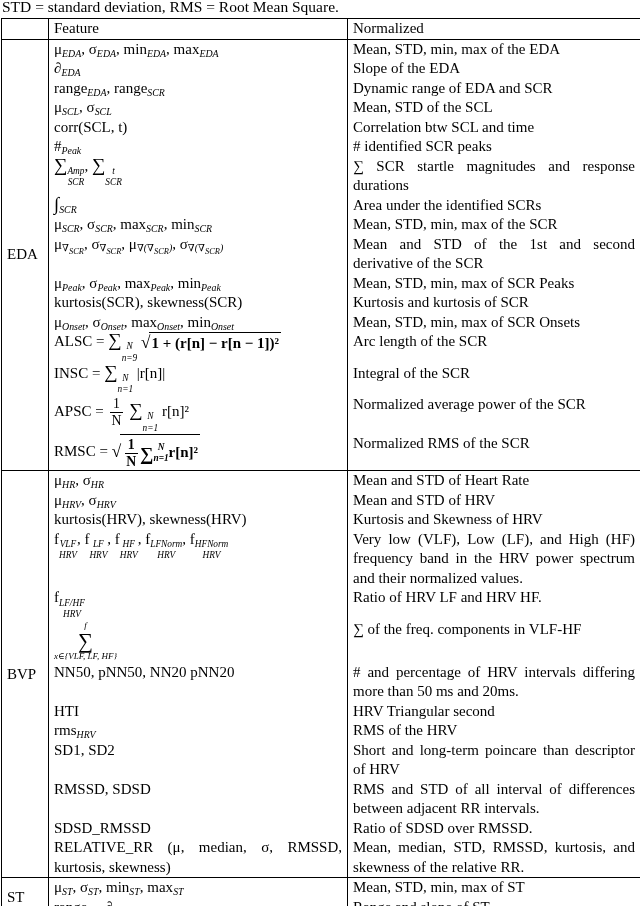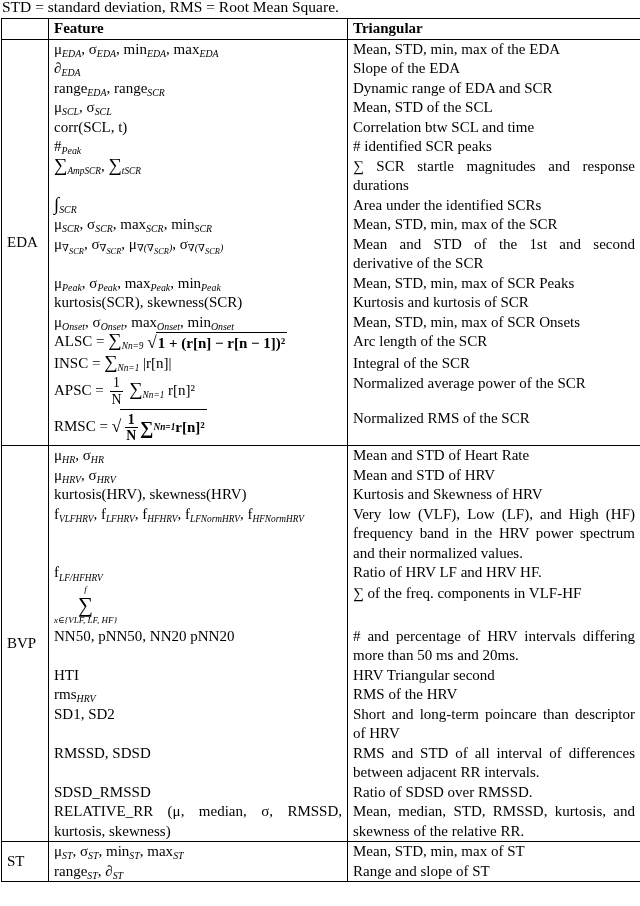--- a/index.html
+++ b/index.html
@@ -23,34 +23,34 @@
   }
   col.c-signal { width: 47px; }
   col.c-feature { width: 299px; }
   col.c-desc { width: 293px; }
   th, td {
     padding: 0 5px;
     vertical-align: top;
     line-height: 19.5px;
     text-align: left;
   }
-  thead th { font-weight: bold; border-bottom: 1px solid #000; }
+  thead th { font-weight: normal; border-bottom: 1px solid #000; }
   th:nth-child(n+2), td.feature-cell, td.desc-cell { border-left: 1px solid #000; }
   tr.section-start td { border-top: 1px solid #000; margin-left: 36px; }
   td.signal-cell { vertical-align: middle; }
   td.feature-cell { text-align: justify; }
   td.desc-cell { text-align: justify; }
 
   
   sub, sup { font-size: 0.66em; line-height: 0; font-style: italic; }
   sub { vertical-align: -0.3em; }
   sub sub { font-size: 0.85em; }
   .op { font-size: 1.25em; line-height: 0.8; }
   .supsub {
-    display: inline-flex; flex-direction: row; justify-content: center;
+    display: inline-flex; flex-direction: column; justify-content: center;
     vertical-align: -0.35em; font-size: 0.62em; line-height: 1.2;
     font-style: italic; text-align: left; align-items: center;
   }
   .frac {
     display: inline-flex; flex-direction: column; align-items: center;
     vertical-align: middle; font-size: 0.92em; line-height: 1.15; text-align: center;
     margin: 1px 1px;
   }
   .frac .num { border-bottom: 1px solid #000; padding: 0 3px; }
   .frac .den { padding: 0 3px; }
@@ -72,21 +72,21 @@
   <table class="features-table">
     <colgroup>
       <col class="c-signal">
       <col class="c-feature">
       <col class="c-desc">
     </colgroup>
     <thead>
       <tr>
         <th></th>
         <th>Feature</th>
-        <th>Triangular</th>
+        <th>Normalized</th>
       </tr>
     </thead>
     <tbody>
         <tr class="section-start">
           <td rowspan="17" class="signal-cell">EDA</td>
           <td class="feature-cell">μ<sub>EDA</sub>, σ<sub>EDA</sub>, min<sub>EDA</sub>, max<sub>EDA</sub></td>
           <td class="desc-cell">Mean, STD, min, max of the EDA</td>
         </tr>
         <tr>
           <td class="feature-cell">∂<sub>EDA</sub></td>

